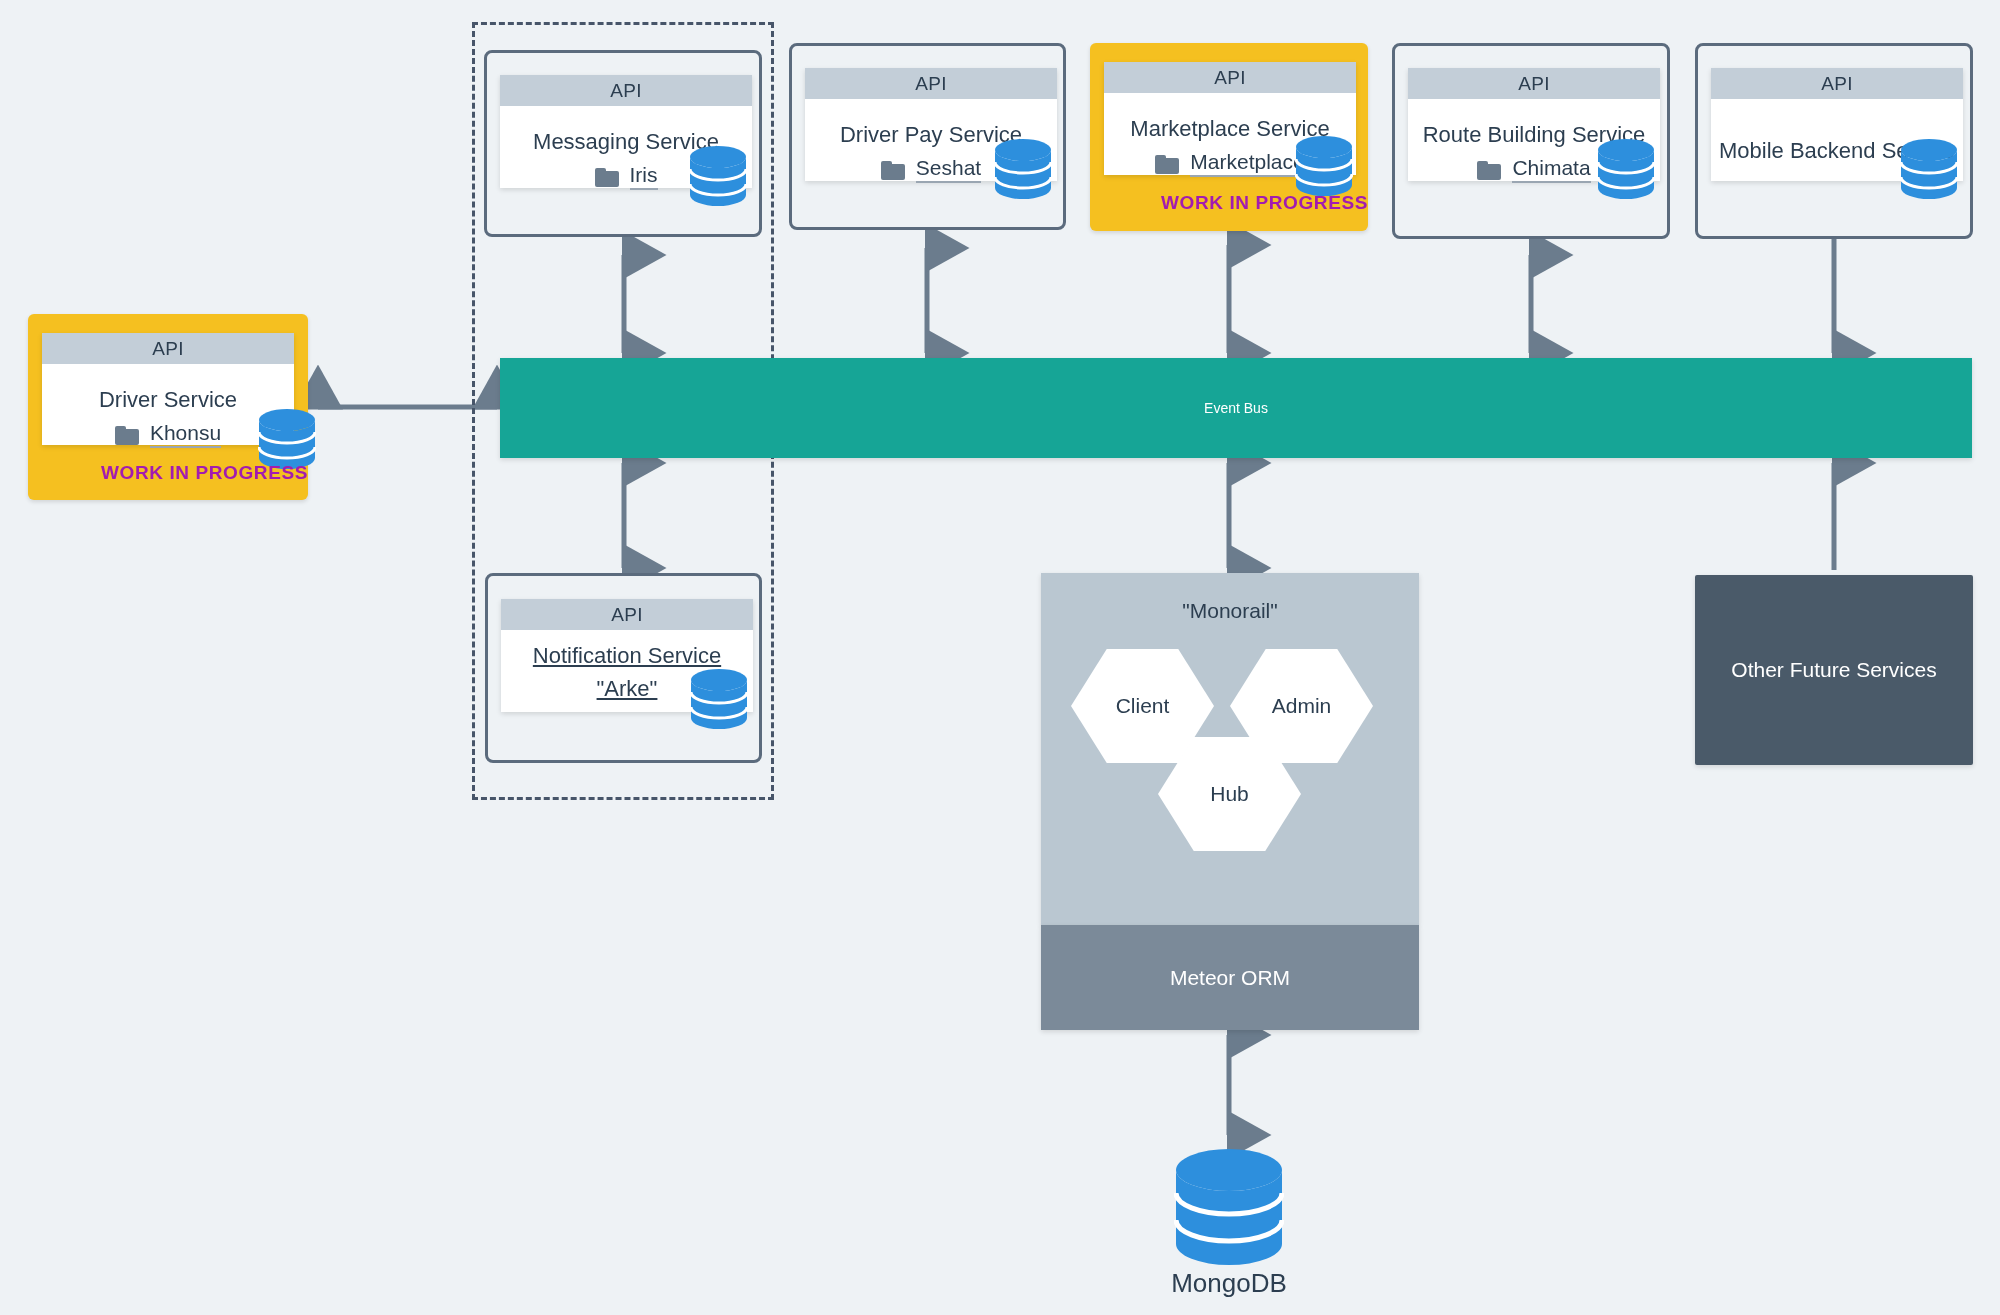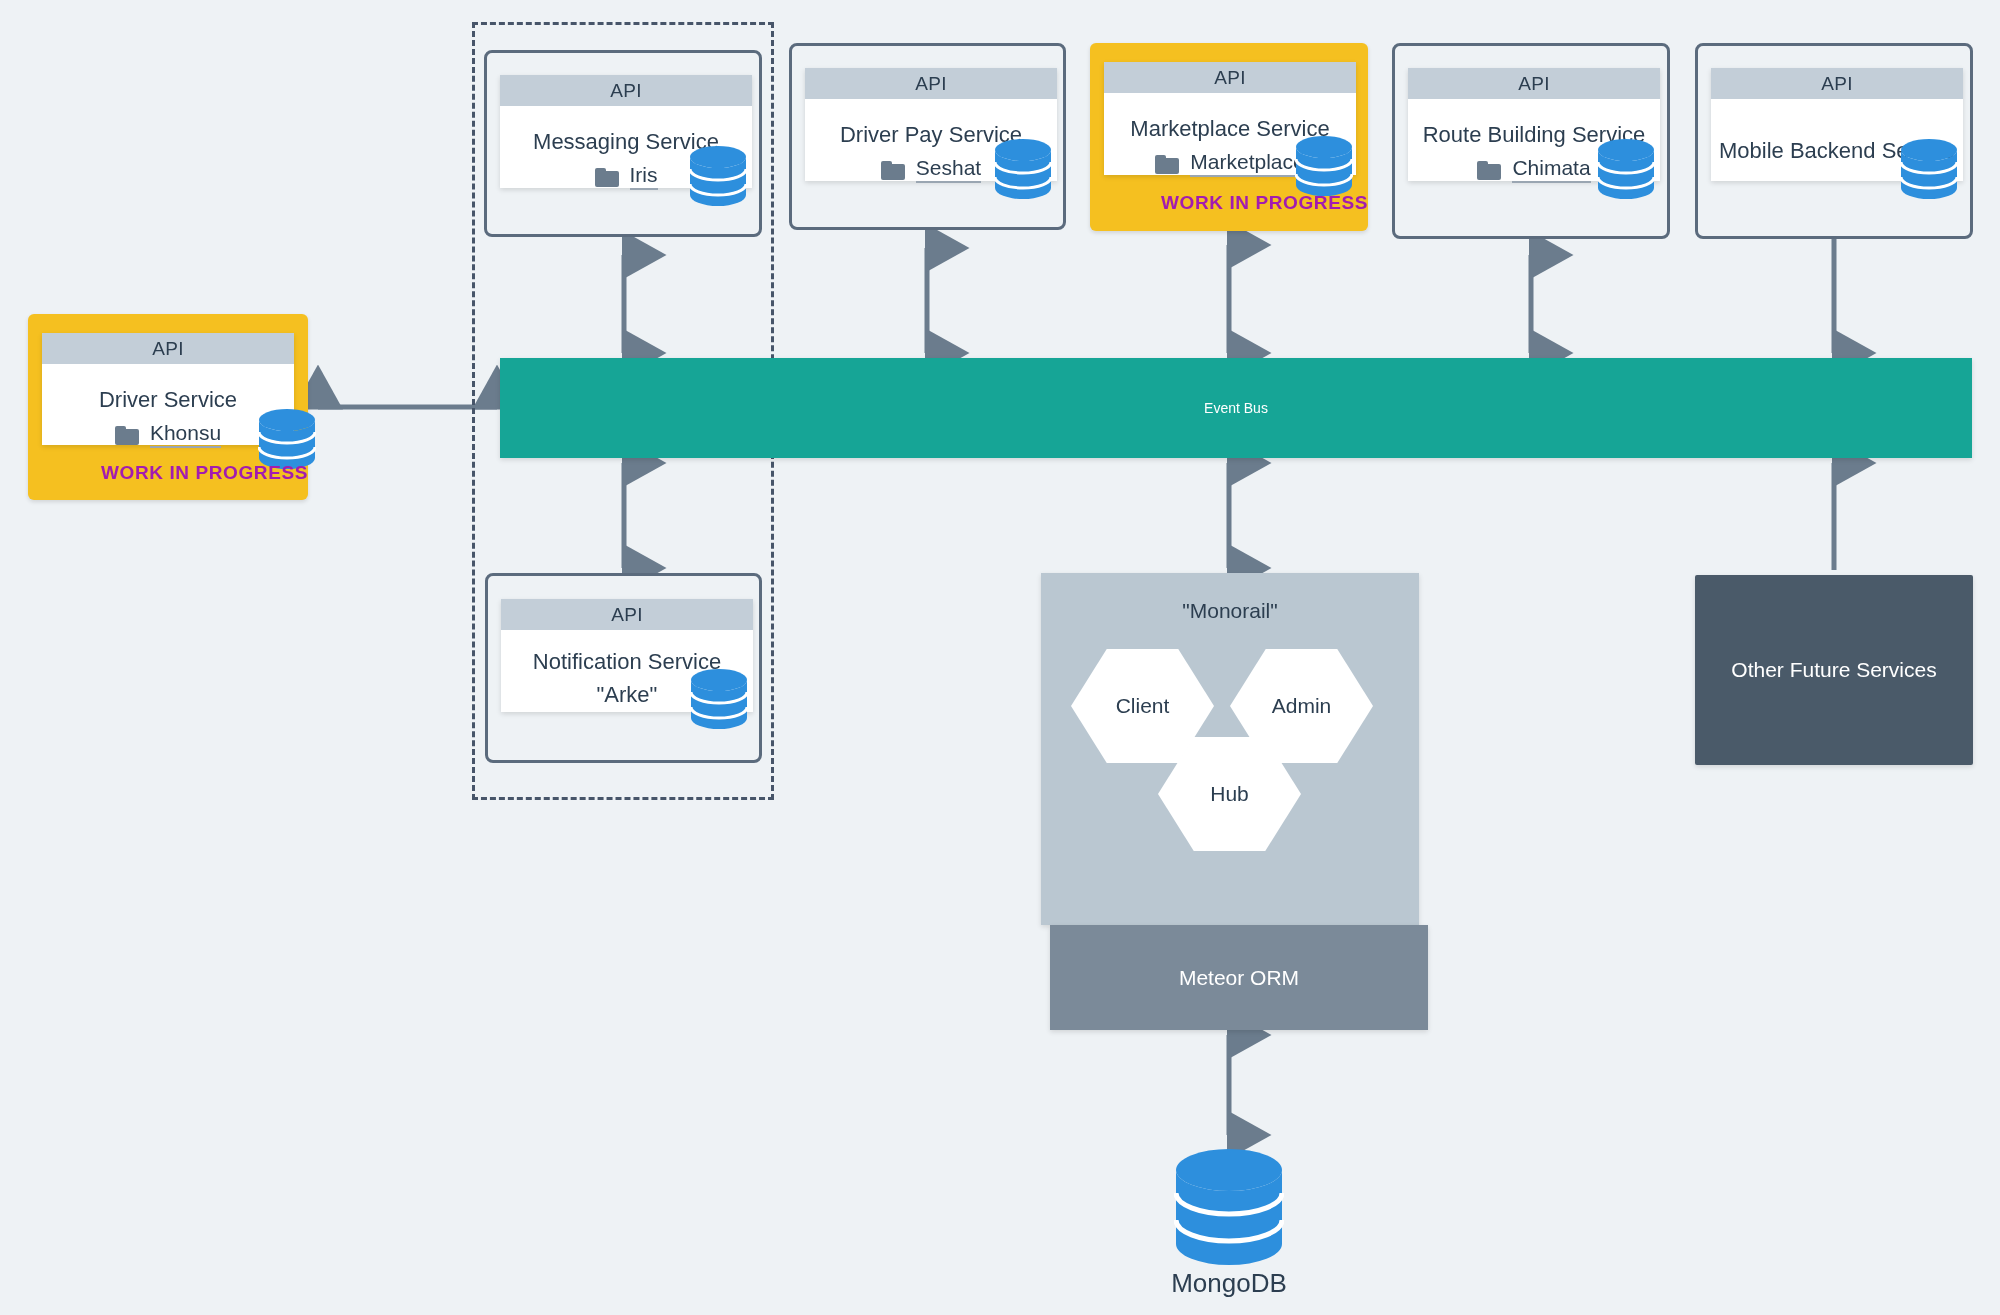--- a/index.html
+++ b/index.html
@@ -137,21 +137,20 @@
     transform:translateY(-50%);
     text-align:center;font-size:21px;color:#2c3e50;
   }
   .meteor{
     position:absolute;
     background:#7b8a99;
     color:#ffffff;
     display:flex;align-items:center;justify-content:center;
     font-size:21px;
     box-shadow:0 2px 5px rgba(0,0,0,.12);
-    margin-left:9px;
   }
 
   
   .future{
     position:absolute;
     background:#4a5a69;
     color:#ffffff;
     display:flex;align-items:center;justify-content:center;
     font-size:21px;
     box-shadow:0 2px 5px rgba(0,0,0,.12);
@@ -372,21 +371,21 @@
     </div>
   </div>
 
   <div class="event-bus" style="left:500px;top:358px;width:1472px;height:100px;">
     <span>Event Bus</span>
   </div>
 
   <div class="svc" style="left:485px;top:573px;width:277px;height:190px;">
     <div class="api-panel" style="left:13px;top:23px;width:252px;height:113px;">
       <div class="api-header">API</div>
-      <div class="api-body" style="padding-top:18px;">
+      <div class="api-body" style="padding-top:12px;text-decoration:underline;">
         <div class="svc-title">Notification Service</div>
         <div class="svc-title" style="margin-top:5px;">"Arke"</div>
       </div>
     </div>
     <div class="db" style="left:202px;top:92px;">
       <svg width="58" height="62" viewBox="0 0 58 62">
         <ellipse cx="29" cy="12" rx="28" ry="11" fill="#2d8fdd"></ellipse>
         <path d="M1 12 V50 a28 11 0 0 0 56 0 V12 a28 11 0 0 1 -56 0 Z" fill="#2d8fdd"></path>
         <path d="M1 24 a28 11 0 0 0 56 0" fill="none" stroke="#ffffff" stroke-width="3"></path>
         <path d="M1 39 a28 11 0 0 0 56 0" fill="none" stroke="#ffffff" stroke-width="3"></path>

